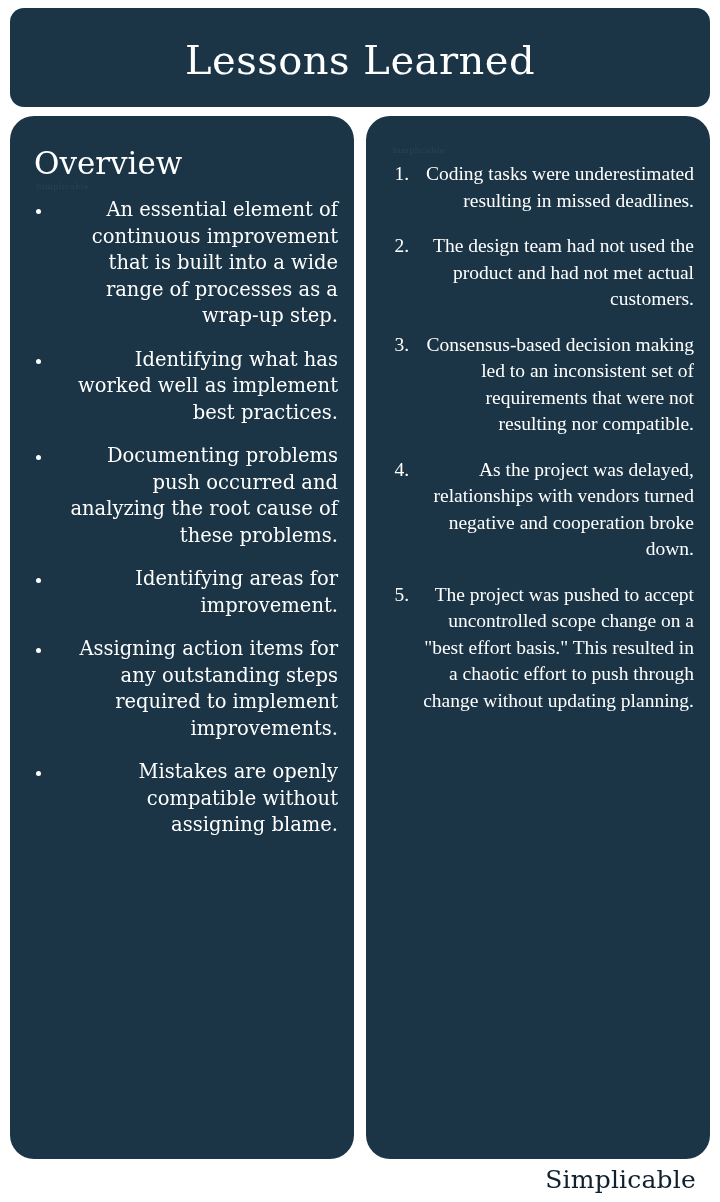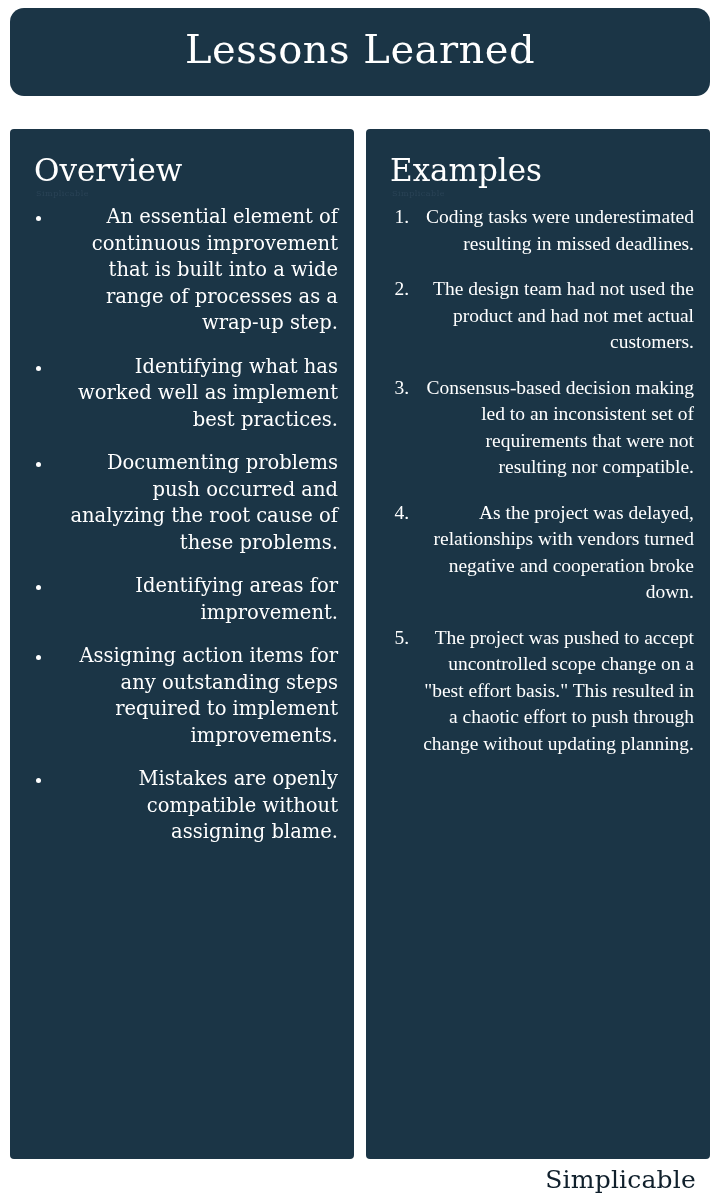--- a/index.html
+++ b/index.html
@@ -29,44 +29,43 @@
     border-radius: 14px;
     padding: 10px 26px 18px 26px;
     text-align: center;
     flex: 0 0 auto;
   }
   .header-title {
     font-size: 40px;
     line-height: 1.15;
     font-weight: normal;
     letter-spacing: 0.5px;
-    margin: 8px 0 6px 0;
+    margin: 19px 0 6px 0;
   }
   .header-subtitle {
     font-size: 20px;
     line-height: 1.35;
     margin: 0 auto;
     max-width: 640px;
   }
   .columns {
     display: flex;
     gap: 12px;
     margin-top: 9px;
     flex: 1 1 auto;
     min-height: 0;
   }
   .card {
     background: #1b3546;
-    border-radius: 4px;
-    padding: 22px 16px 14px 14px;
+    border-radius: 24px;
+    padding: 28px 16px 14px 14px;
     box-sizing: border-box;
     flex: 1 1 50%;
     min-width: 0;
     overflow: hidden;
-    margin-top: 24px;
   }
   .card-title {
     font-size: 31px;
     font-weight: normal;
     margin: 2px 0 0 10px;
     line-height: 1.1;
   }
   .card-sub {
     font-size: 8px;
     color: #2a4356;
@@ -123,21 +122,20 @@
         <li>An essential element of continuous improvement that is built into a wide range of processes as a wrap-up step.</li>
         <li>Identifying what has worked well as implement best practices.</li>
         <li>Documenting problems push occurred and analyzing the root cause of these problems.</li>
         <li>Identifying areas for improvement.</li>
         <li>Assigning action items for any outstanding steps required to implement improvements.</li>
         <li>Mistakes are openly compatible without assigning blame.</li>
       </ul>
     </div>
 
     <div class="card">
-      <div class="card-title">Examples</div>
       <div class="card-sub">Simplicable</div>
       <ol class="numbers">
         <li>Coding tasks were underestimated resulting in missed deadlines.</li>
         <li>The design team had not used the product and had not met actual customers.</li>
         <li>Consensus-based decision making led to an inconsistent set of requirements that were not resulting nor compatible.</li>
         <li>As the project was delayed, relationships with vendors turned negative and cooperation broke down.</li>
         <li>The project was pushed to accept uncontrolled scope change on a "best effort basis." This resulted in a chaotic effort to push through change without updating planning.</li>
       </ol>
     </div>
 

